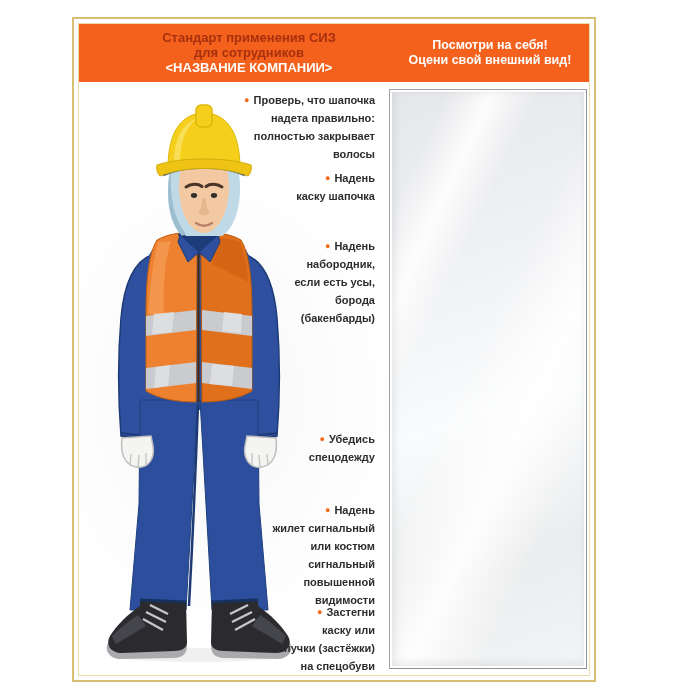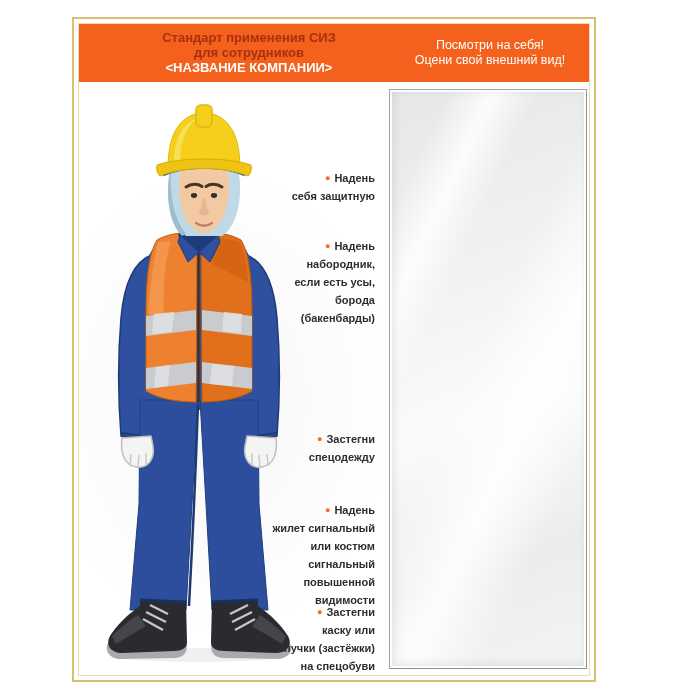--- a/index.html
+++ b/index.html
@@ -29,21 +29,21 @@
     white-space:pre-line;text-align:center;font-weight:bold;font-size:13px;line-height:14.5px;color:#a8300f;
   }
   .band-company{
     text-align:center;font-weight:bold;font-size:13px;line-height:15px;color:#ffffff;
   }
   .band-right{
     position:absolute;left:310px;top:0;width:202px;height:100%;
     display:flex;align-items:center;justify-content:center;
   }
   .band-slogan{
-    white-space:pre-line;text-align:center;font-weight:normal;font-size:12.5px;line-height:15.5px;color:#ffffff;
+    white-space:pre-line;text-align:center;font-weight:bold;font-size:12.5px;line-height:15.5px;color:#ffffff;
   }
   
   .checklist{position:absolute;left:150px;top:0;width:146px;height:100%;}
   .item{position:absolute;right:0;text-align:right;width:146px;}
   .item-text{
     white-space:pre-line;display:inline;font-weight:bold;font-size:11px;line-height:13px;color:#2d2d2d;
   }
   .dot{color:#f26a1b;font-size:9px;margin-right:4px;position:relative;top:-1px;}
   .item-1{top:66px}.item-2{top:144px}.item-3{top:212px}.item-4{top:302px}
   .item-5{top:405px}.item-6{top:476px}.item-7{top:578px}
@@ -175,28 +175,32 @@
         <g>
           <path d="M28,336 C26,352 31,363 42,365 C54,367 61,357 59,344 L57,334 Z" fill="#F4F4F2" stroke="#BFBFBD" stroke-width="1.5"></path>
           <path d="M36,364 L37,352 M44,365 L45,353 M52,363 L52,351" stroke="#C9C9C7" stroke-width="1.5" fill="none"></path>
           <path d="M182,336 C184,352 179,363 168,365 C156,367 149,357 151,344 L153,334 Z" fill="#F4F4F2" stroke="#BFBFBD" stroke-width="1.5"></path>
           <path d="M174,364 L173,352 M166,365 L165,353 M158,363 L158,351" stroke="#C9C9C7" stroke-width="1.5" fill="none"></path>
         </g>
       </g>
     </svg>
 
     <div class="checklist">
+      <div class="item item-1"><span class="dot">●</span><span class="item-text">Проверь, что шапочка
+надета правильно:
+полностью закрывает
+волосы</span></div>
       <div class="item item-2"><span class="dot">●</span><span class="item-text">Надень
-себя защитную</span></div>
+каску шапочка</span></div>
       <div class="item item-3"><span class="dot">●</span><span class="item-text">Надень
 набородник,
 если есть усы,
 борода
 (бакенбарды)</span></div>
-      <div class="item item-5"><span class="dot">●</span><span class="item-text">Застегни
+      <div class="item item-5"><span class="dot">●</span><span class="item-text">Убедись
 спецодежду</span></div>
       <div class="item item-6"><span class="dot">●</span><span class="item-text">Надень
 жилет сигнальный
 или костюм
 сигнальный
 повышенной
 видимости</span></div>
       <div class="item item-7"><span class="dot">●</span><span class="item-text">Застегни
 каску или
 липучки (застёжки)

